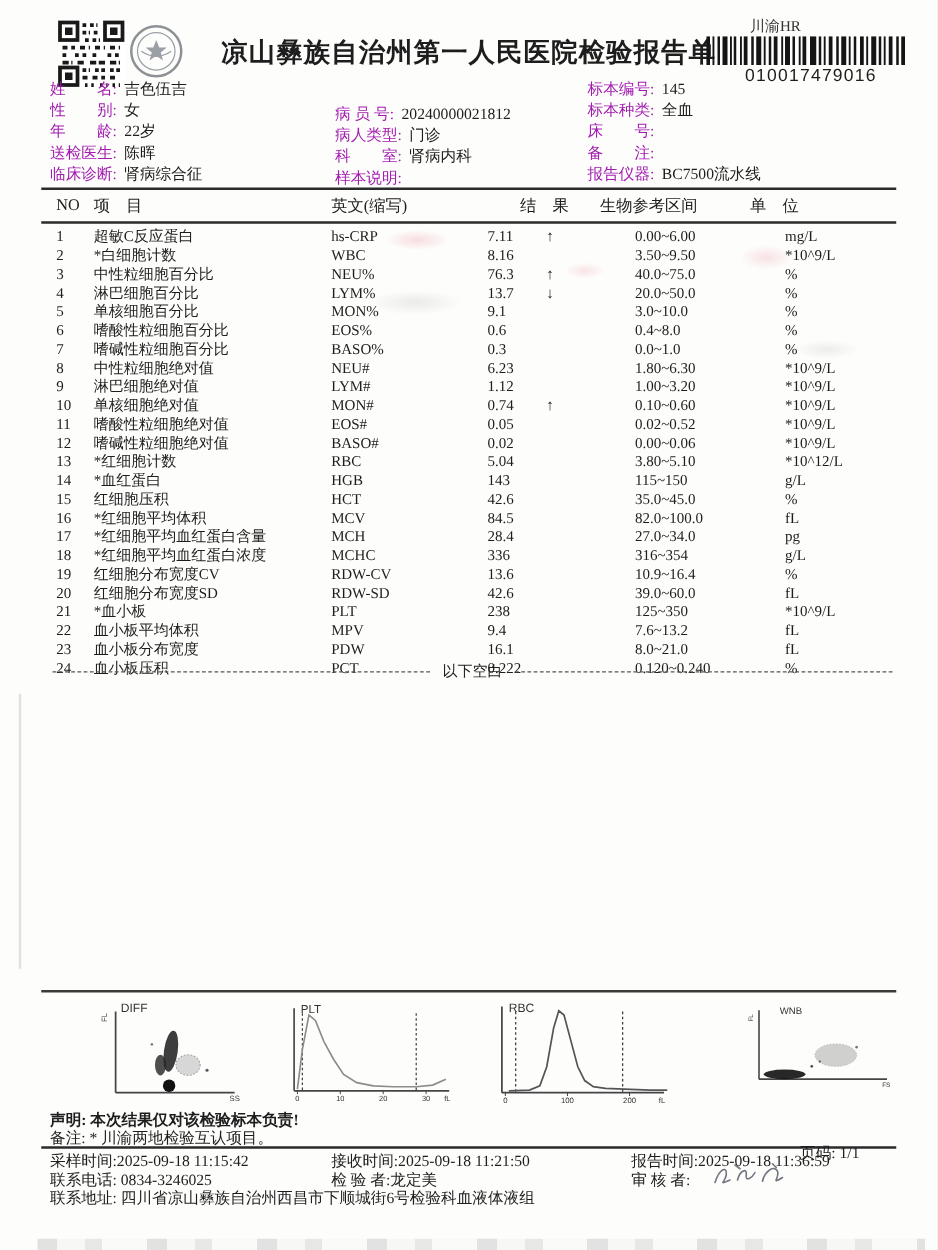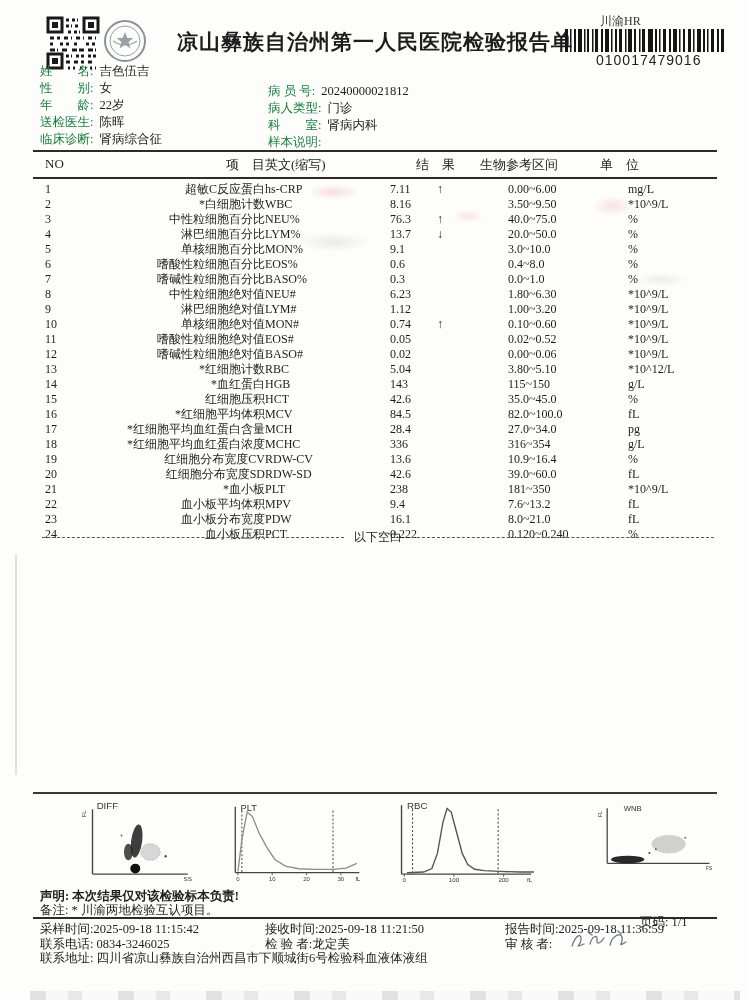--- a/index.html
+++ b/index.html
@@ -6,31 +6,31 @@
   .page{position:relative;width:750px;height:1000px;margin:0 auto;background:#fdfdfc;
         font-family:"Liberation Serif","DejaVu Serif",serif;color:#1d1d1d;overflow:hidden;}
   .abs{position:absolute;}
   
   .title{left:0;right:0;top:28px;text-align:center;font-size:21px;font-weight:700;letter-spacing:1px;}
   .region-tag{left:600px;top:13px;font-size:12px;color:#333;}
   .barcode-num{left:596px;top:52px;font-size:14px;font-family:"Liberation Sans",sans-serif;letter-spacing:1px;}
   
   .info-col{top:63px;font-size:12.5px;line-height:17px;}
   .info-col .irow{height:17px;white-space:nowrap;}
-  .ilabel{display:inline-block;color:#15803d;}
+  .ilabel{display:inline-block;color:#a21caf;}
   .ival{margin-left:6px;}
   
   .hr{left:33px;width:684px;background:#2b2b2b;}
   
   .thead{left:40px;top:156px;width:678px;display:flex;font-size:13px;font-weight:400;}
   .tbody{left:40px;top:182px;width:678px;font-size:12px;}
   .trow{display:flex;height:15px;line-height:15px;white-space:nowrap;}
   .c{display:block;overflow:visible;}
   .c.no{width:30px;padding-left:5px;}
-  .c.name{width:190px;text-align:right;}
+  .c.name{width:190px;}
   .c.abbr{width:125px;font-family:"Liberation Serif",serif;}
   .c.res{width:47px;}
   .c.flag{width:43px;}
   .c.range{width:120px;margin-left:28px;}
   .c.unit{flex:1;}
   .h-res{width:90px;padding-left:26px;box-sizing:border-box;}
   .h-range{width:120px;}
   .blank-row{left:42px;top:529px;width:672px;display:flex;font-size:12px;color:#222;}
   .dash{flex:1;height:0;border-top:1px dashed #555;margin-top:8px;}
   .blank-row span{padding:0 10px;}
@@ -128,20 +128,28 @@
       <div class="irow"><span class="ilabel">送检医生:</span><span class="ival">陈晖</span></div>
       <div class="irow"><span class="ilabel">临床诊断:</span><span class="ival">肾病综合征</span></div>
     </div>
   <div class="abs info-col" style="left:268px;margin-top:20px;">
 
   <div class="irow"><span class="ilabel">病 员 号:</span><span class="ival">20240000021812</span></div>
       <div class="irow"><span class="ilabel">病人类型:</span><span class="ival">门诊</span></div>
       <div class="irow"><span class="ilabel">科　　室:</span><span class="ival">肾病内科</span></div>
       <div class="irow"><span class="ilabel">样本说明:</span><span class="ival"></span></div>
     </div>
+  <div class="abs info-col" style="left:470px;">
+
+  <div class="irow"><span class="ilabel">标本编号:</span><span class="ival">145</span></div>
+      <div class="irow"><span class="ilabel">标本种类:</span><span class="ival">全血</span></div>
+      <div class="irow"><span class="ilabel">床　　号:</span><span class="ival"></span></div>
+      <div class="irow"><span class="ilabel">备　　注:</span><span class="ival"></span></div>
+      <div class="irow"><span class="ilabel">报告仪器:</span><span class="ival">BC7500流水线</span></div>
+    </div>
 
   <div class="abs hr" style="top:150px;height:2px"></div>
   <div class="abs hr" style="top:177px;height:2px"></div>
 
   <div class="abs thead">
     <span class="c no">NO</span>
     <span class="c name">项　目</span>
     <span class="c abbr">英文(缩写)</span>
     <span class="c h-res">结　果</span>
     <span class="c h-range">生物参考区间</span>
@@ -349,21 +357,21 @@
         <span class="c range">39.0~60.0</span>
         <span class="c unit">fL</span>
       </div>
 
       <div class="trow">
         <span class="c no">21</span>
         <span class="c name">*血小板</span>
         <span class="c abbr">PLT</span>
         <span class="c res">238</span>
         <span class="c flag"></span>
-        <span class="c range">181~350</span>
+        <span class="c range">125~350</span>
         <span class="c unit">*10^9/L</span>
       </div>
 
       <div class="trow">
         <span class="c no">22</span>
         <span class="c name">血小板平均体积</span>
         <span class="c abbr">MPV</span>
         <span class="c res">9.4</span>
         <span class="c flag"></span>
         <span class="c range">7.6~13.2</span>

